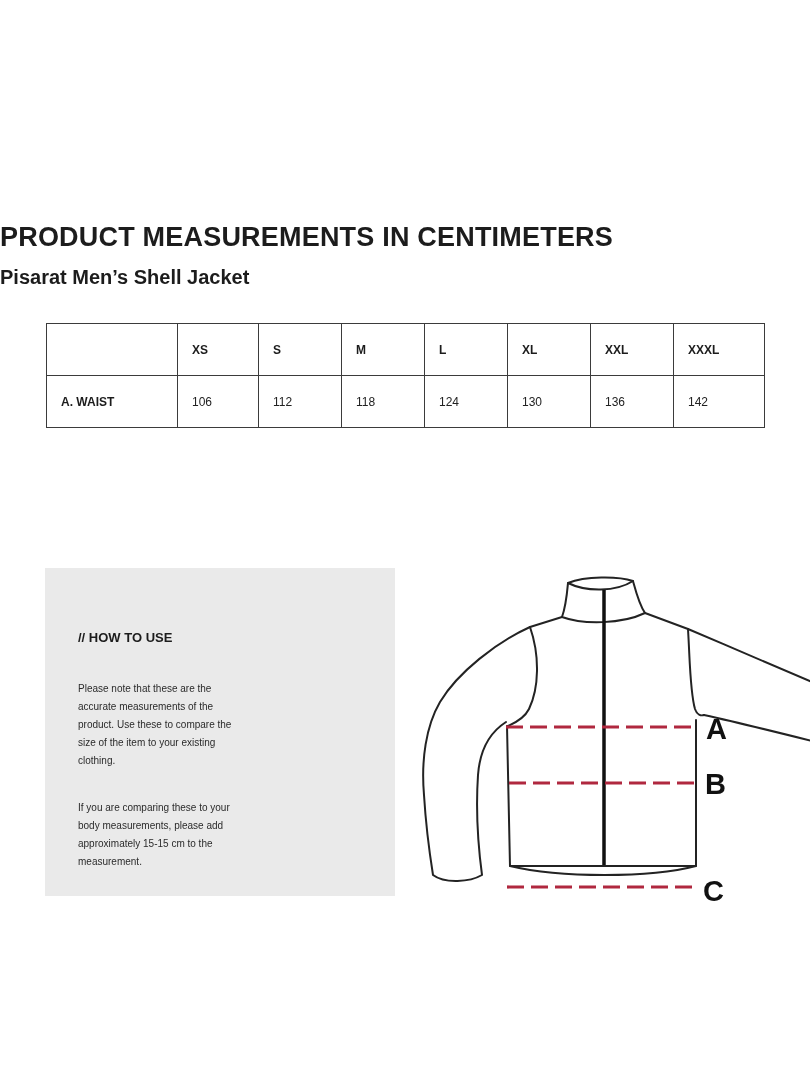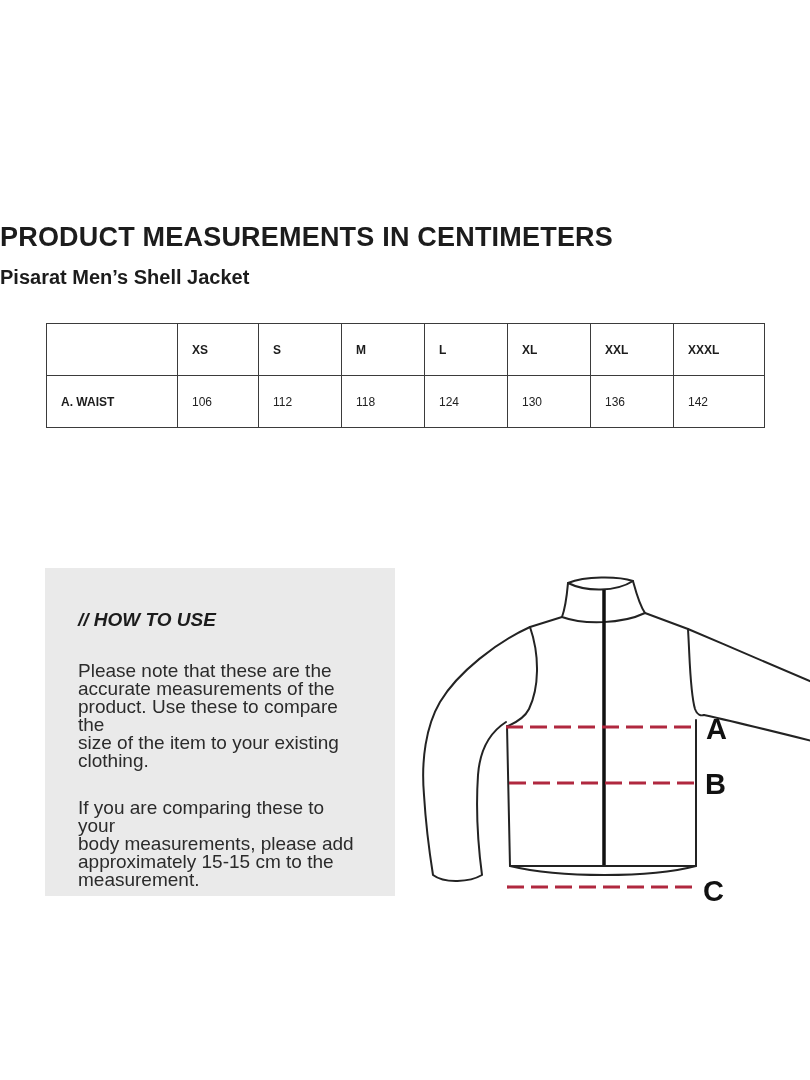--- a/index.html
+++ b/index.html
@@ -47,29 +47,28 @@
   .size-table td.value-cell { font-weight: normal; color: #222; }
 
   .how-to-use-box {
     position: absolute; left: 45px; top: 568px;
     width: 350px; height: 328px;
     background: #eaeaea;
     box-sizing: border-box;
     padding: 0 32px 0 33px;
   }
   .how-to-use-heading {
-    margin: 41px 0 0 0;
-    font-size: 19px; font-weight: bold;
+    margin: 59px 0 0 0;
+    font-size: 13px; font-weight: bold;
     line-height: 22px;
     color: #1c1c1c;
-    font-style: italic;
   }
   .how-to-use-text {
     margin: 0;
-    font-size: 19px;
+    font-size: 10px;
     line-height: 18px;
     color: #2b2b2b;
     white-space: pre-line;
   }
   .how-to-use-text.first { margin-top: 31px; }
   .how-to-use-text.second { margin-top: 29px; }
 
   svg.jacket-diagram {
     position: absolute; left: 0; top: 0;
     width: 810px; height: 1080px;

